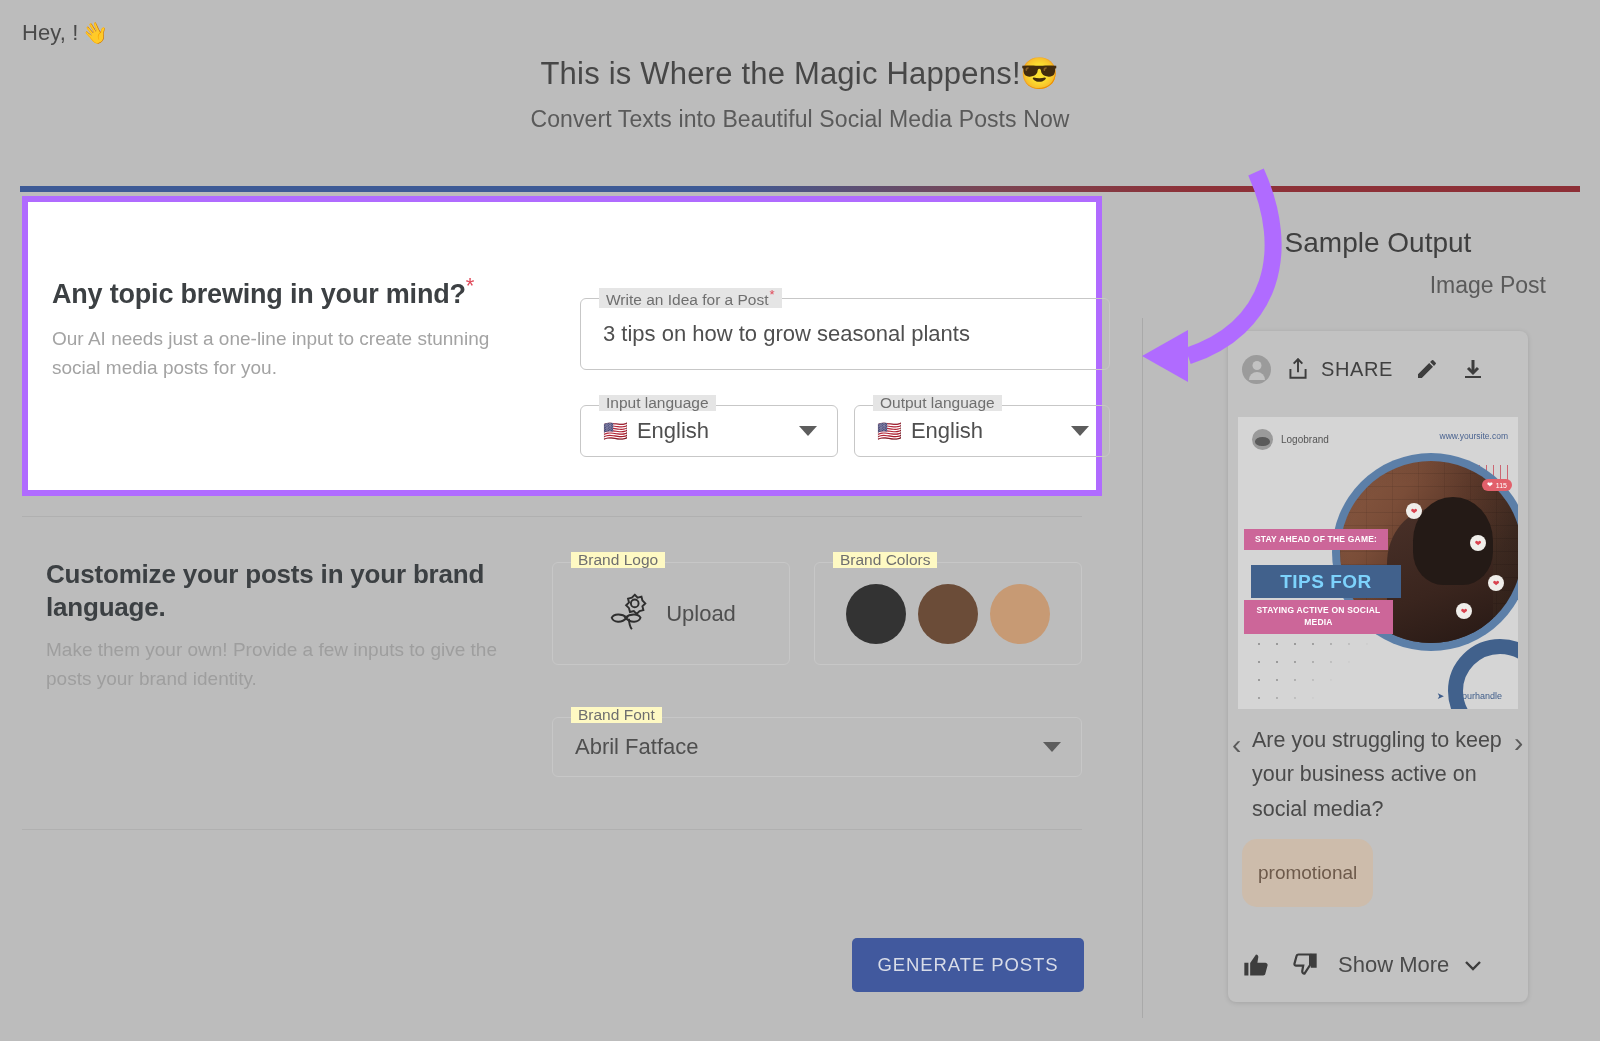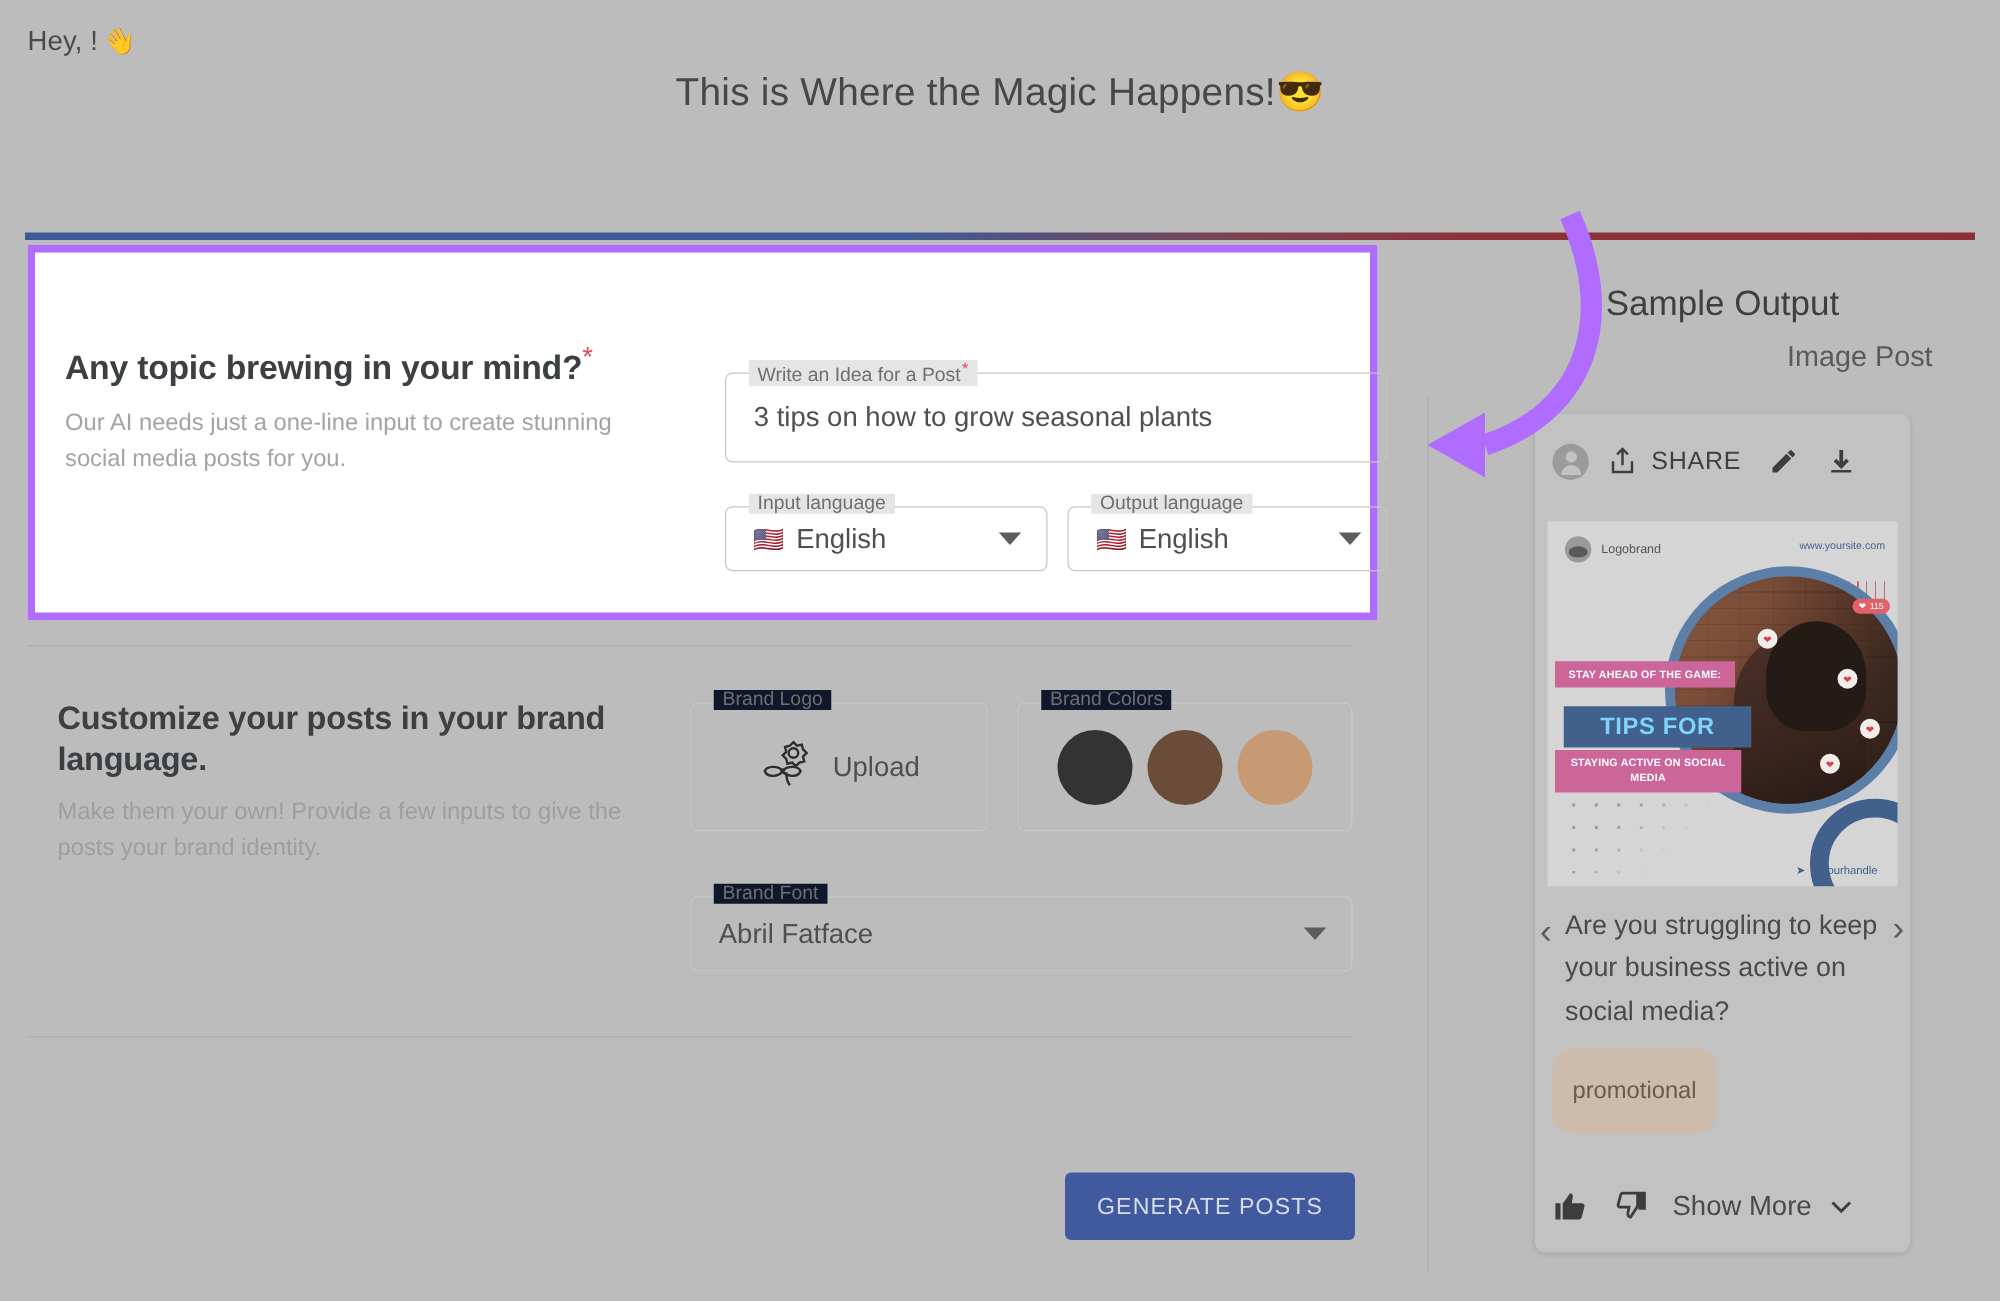--- a/index.html
+++ b/index.html
@@ -58,21 +58,21 @@
 
   
   .field{
     position:absolute;box-sizing:border-box;
     border:1px solid #c7c7c7;border-radius:6px;background:transparent;
   }
   .field .legend{
     position:absolute;top:-11px;left:18px;padding:0 7px;
     font-size:15.5px;color:#6f6f6f;background:#e5e5e5;line-height:1;
   }
-  .field.onGrey .legend{background:#0f172a;}
+  .field.onGrey .legend{background:#fef9c3;}
   .field .value{
     position:absolute;left:22px;top:50%;transform:translateY(-50%);
     font-size:22px;color:#4f4f4f;white-space:nowrap;
   }
   .legend .star{color:#e04a5a;font-size:13px;vertical-align:super;margin-left:1px;}
 
   .caret{
     position:absolute;right:20px;top:50%;transform:translateY(-50%);
     width:0;height:0;border-left:9px solid transparent;border-right:9px solid transparent;
     border-top:10px solid #5d5d5d;
@@ -275,20 +275,21 @@
 <div class="page">
 
   <div class="greeting">
     <span>Hey, !</span><span class="wave">👋</span>
   </div>
 
   <div class="hero">
     <div class="hero-title">
       <span>This is Where the Magic Happens!</span><span>😎</span>
     </div>
+    <div class="hero-sub">Convert Texts into Beautiful Social Media Posts Now</div>
   </div>
 
   <div class="top-rule"></div>
 
   <div class="highlight-panel">
 
     <div class="section-left">
       <div class="section-head">
         <span>Any topic brewing in your mind?</span><span class="req-star">*</span>
       </div>

